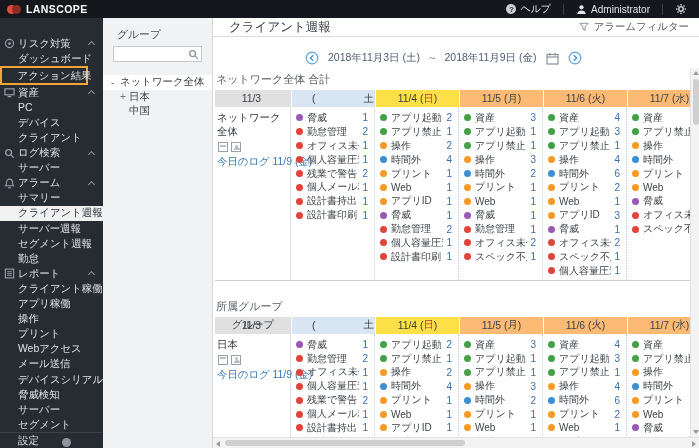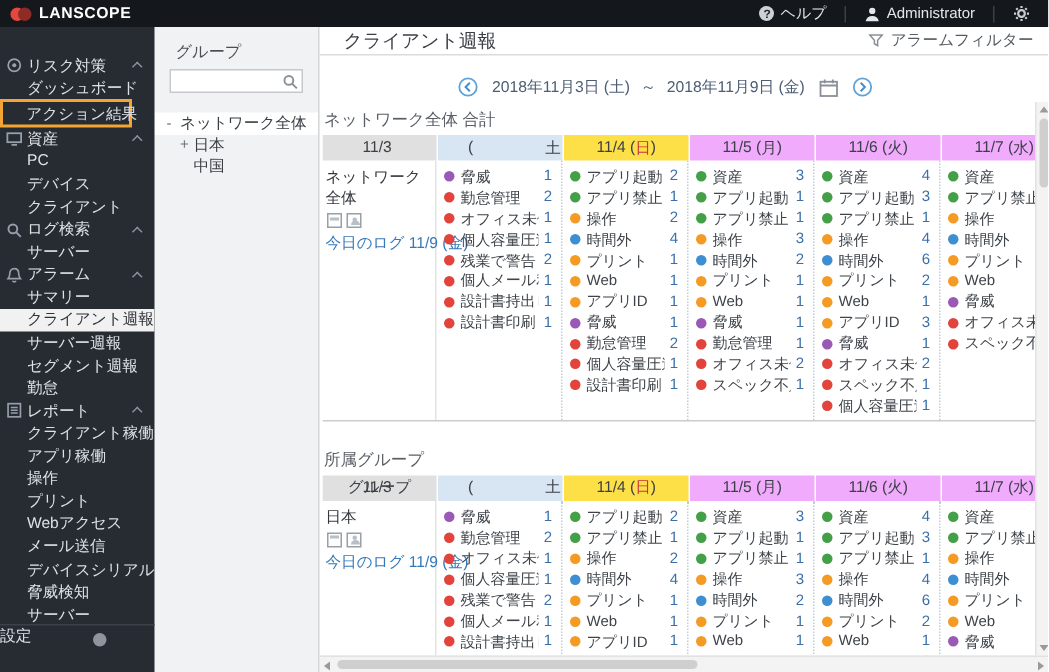--- a/index.html
+++ b/index.html
@@ -30,21 +30,21 @@
   .mi-ic svg { display:none; width:11px; height:11px; }
   .mi[data-icon="risk"]   .ic-risk,
   .mi[data-icon="assets"] .ic-assets,
   .mi[data-icon="search"] .ic-search,
   .mi[data-icon="bell"]   .ic-bell,
   .mi[data-icon="report"] .ic-report { display:block; }
   .mi-chev { display:none; position:absolute; right:9px; top:6px; width:5px; height:5px; border-left:1.4px solid #8a929c; border-top:1.4px solid #8a929c; transform:rotate(45deg); }
   .mi[data-kind="section"] .mi-chev { display:block; }
   .mi[data-state="selected"] { background:#f1f1f1; color:#2e3339; }
   .mi[data-state="highlighted"] { border:2.5px solid #f2a435; margin-right:15px; padding-left:15.5px; height:19px; }
-  .settings-row { position:relative; height:32px; border-top:1px solid #3a414b; display:flex; align-items:flex-start; color:#dde1e6; cursor:pointer; }
+  .settings-row { position:relative; height:16px; border-top:1px solid #3a414b; display:flex; align-items:center; padding-left:18px; color:#dde1e6; cursor:pointer; }
   .settings-row .mi-ic { display:block; top:3px; }
   .settings-badge { position:absolute; left:62px; top:5px; width:9px; height:9px; border-radius:50%; background:#8e959c; }
 
   
   .grouppanel { position:absolute; top:18px; left:103px; width:110px; height:430px; background:#f1f2f3; border-right:1px solid #d7d7d7; z-index:10; }
   .gp-label { padding:10px 0 4px 14px; font-size:10.8px; color:#4a4f55; }
   .gp-search { position:relative; margin:0 10px; }
   .gp-search input { width:100%; height:16px; border:1px solid #c6c8cb; background:#fff; font-size:10px; padding:0 16px 0 4px; outline:none; }
   .gp-search .mag { position:absolute; right:3px; top:2.5px; width:11px; height:11px; color:#8b9097; }
   .tree { margin-top:13px; }
@@ -62,21 +62,21 @@
 
   .datenav { position:absolute; top:31px; left:92px; height:18px; display:flex; align-items:center; gap:9px;text-align:right; }
   .datetext { color:#4c5d74; font-size:10.5px; display:flex; gap:7px; }
   .nav-circle { cursor:pointer; display:block; }
   .cal { color:#8a9099; cursor:pointer; }
 
   .scrollarea { position:absolute; top:48px; left:2px; width:475px; height:371px; overflow:hidden; }
   .sec-title { margin:6px 0 3px 1px; font-size:11px; color:#5a5f66; }
   .wtable { width:501px; }
   .thead { display:flex; }
-  .th { height:17px; display:flex; align-items:center; justify-content:center; font-size:10.4px; color:#3c4046; background:#f0abfc; margin-right:1px; }
+  .th { height:17px; display:flex; align-items:center; justify-content:center; font-size:10.4px; color:#3c4046; background:#fdba74; margin-right:1px; }
   .th.name { width:76px; background:#e0e0e0; }
   .th.day { width:83px; }
   .th[data-daytype="sat"] { background:#d8e6f4;gap:48px; }
   .th[data-daytype="sun"] { background:#fde047; }
   .th[data-daytype="sun"] .daychar { color:#c9303e; }
   .trow { display:flex; border-bottom:1px solid #ccc; min-height:169px; align-items:stretch; }
   .td-name { width:76px; padding:4px 4px 0 2px; border-right:1px solid #e3e3e3; }
   .td-day { width:84px; padding:4px 6px 2px 5px; border-right:1px dotted #c2cddc; }
   .gname { font-size:10.4px; color:#34383e; }
   .cell-icons { display:flex; gap:3px; margin:3px 0 3px 1px; }

